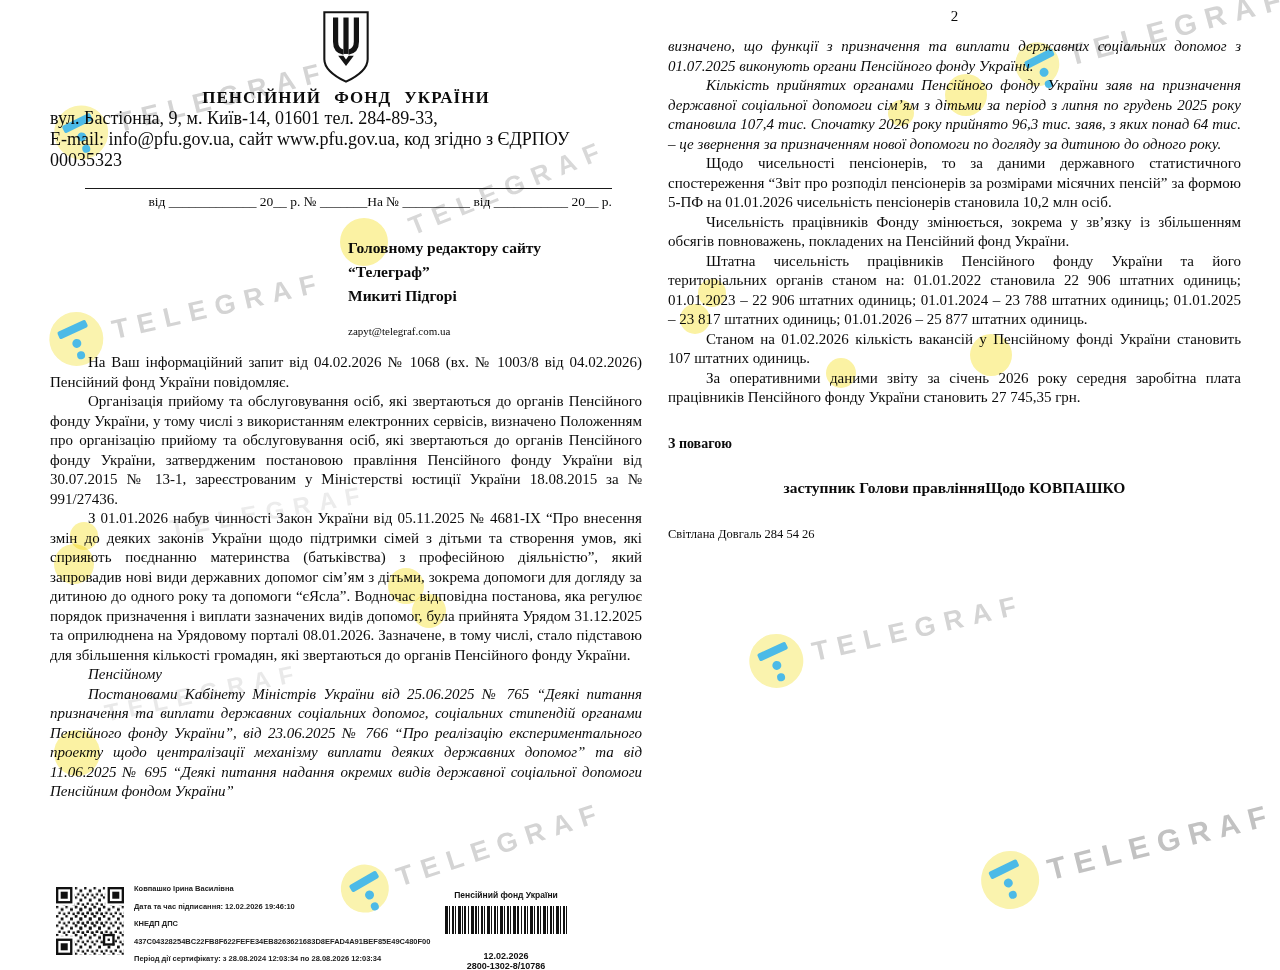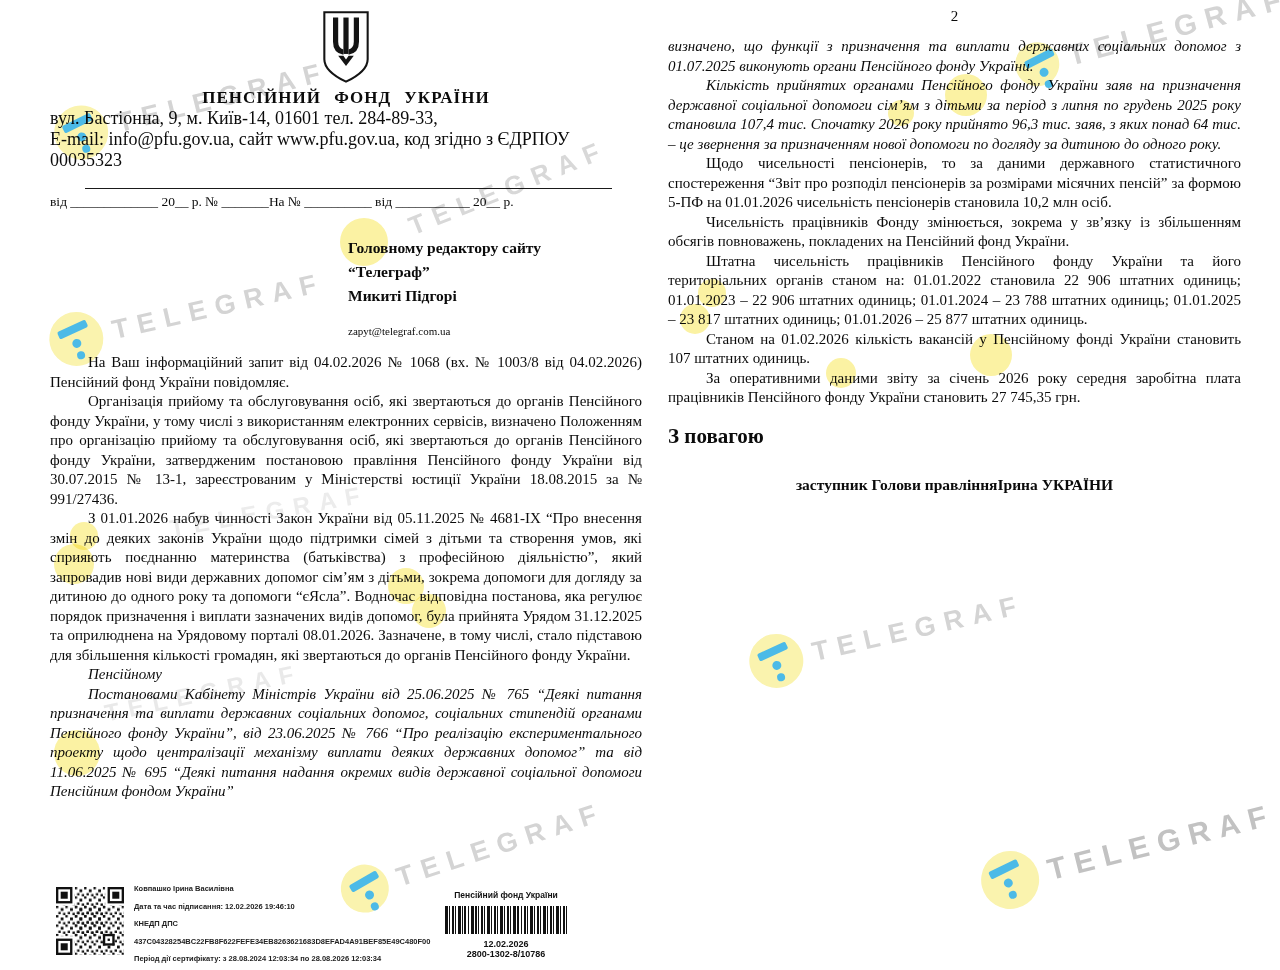--- a/index.html
+++ b/index.html
@@ -9,47 +9,47 @@
   }
   
   .page1 { position:absolute; left:50px; top:0; width:592px; }
   .page2 { position:absolute; left:668px; top:0; width:573px; }
 
   
   .emblem { display:block; margin:10px auto 2px auto; width:52px; height:74px; }
   .org-name { text-align:center; font-weight:bold; font-size:17px; letter-spacing:1px; word-spacing:8px; margin-top:4px; }
   .lh-line { text-align:left; font-size:18px; }
   .rule { border:0; border-top:1.6px solid #1a1a1a; margin:17px 30px 0 35px; }
-  .ref-line { display:flex; justify-content:flex-start; font-size:13.5px; margin-top:5px; padding-right:30px; }
+  .ref-line { display:flex; justify-content:flex-end; font-size:13.5px; margin-top:5px; padding-right:30px; }
 
   
   .recipient { margin:26px 0 0 298px; font-weight:bold; font-size:15.5px; line-height:24px; }
   .recipient-email { margin:17px 0 16px 298px; font-size:11px; }
   .salutation { text-align:center; font-weight:bold; font-size:15.5px; margin-top:29px; }
 
   
   .body { margin-top:15px; font-size:15px; line-height:19.5px; text-align:justify; }
   .body p { margin:0; text-indent:38px; }
   .it { font-style:italic; }
   .page2 .body { margin-top:12px; }
   .page-num { text-align:center; font-size:15px; margin-top:8px; }
 
   
-  .regards { font-weight:bold; font-size:21px; margin-top:16px; }
+  .regards { font-weight:bold; font-size:14px; margin-top:28px; }
   .sign-row { display:flex; justify-content:center; font-weight:bold; font-size:15.5px; margin-top:27px; }
   .exec-contact { margin-top:30px; font-size:12.5px; }
 
   
   .stamp { position:absolute; left:6px; top:882px; width:586px; font-family:"Liberation Sans", sans-serif; }
   .qr { position:absolute; left:0; top:4px; }
   .stamp-text { position:absolute; left:78px; top:2px; width:300px; font-size:7.5px; font-weight:bold; color:#222; }
   .stamp-text div { margin-bottom:8.5px; white-space:nowrap; }
   .stamp-right { position:absolute; left:362px; top:8px; width:176px; text-align:center; font-weight:bold; color:#111; }
   .stamp-org { font-size:8.5px; margin-bottom:6px; }
-  .stamp-date { font-size:9px; margin-top:1px; }
+  .stamp-date { font-size:9px; margin-top:13px; }
   .stamp-docnum { font-size:9px; }
 
   
   .wm { position:absolute; display:flex; align-items:center; gap:10px; pointer-events:none;
         mix-blend-mode:multiply; transform-origin:0 50%; }
   .wm-text { font-family:"Liberation Sans", sans-serif; font-weight:bold; color:#d4d4d4;
              letter-spacing:9px; font-size:27px; white-space:nowrap; }
   .wm-logo { position:relative; width:54px; height:54px; border-radius:50%; background:#faf3ae; flex:0 0 auto; }
   .wm-logo .bar { position:absolute; left:10px; top:13px; width:31px; height:8px; background:#4cbae7; border-radius:2px; transform:rotate(-12deg); }
   .wm-logo .d1 { position:absolute; left:22px; top:27px; width:9px; height:9px; background:#4cbae7; border-radius:50%; }
@@ -197,22 +197,23 @@
       <p>Щодо чисельності пенсіонерів, то за даними державного статистичного спостереження “Звіт про розподіл пенсіонерів за розмірами місячних пенсій” за формою 5-ПФ на 01.01.2026 чисельність пенсіонерів становила 10,2 млн осіб.</p>
       <p>Чисельність працівників Фонду змінюється, зокрема у зв’язку із збільшенням обсягів повноважень, покладених на Пенсійний фонд України.</p>
       <p>Штатна чисельність працівників Пенсійного фонду України та його територіальних органів станом на: 01.01.2022 становила 22 906 штатних одиниць; 01.01.2023 – 22 906 штатних одиниць; 01.01.2024 – 23 788 штатних одиниць; 01.01.2025 – 23 817 штатних одиниць; 01.01.2026 – 25 877 штатних одиниць.</p>
       <p>Станом на 01.02.2026 кількість вакансій у Пенсійному фонді України становить 107 штатних одиниць.</p>
       <p>За оперативними даними звіту за січень 2026 року середня заробітна плата працівників Пенсійного фонду України становить 27 745,35 грн.</p>
     </div>
 
     <div class="regards">З повагою</div>
     <div class="sign-row">
       <span>заступник Голови правління</span>
-      <span>Ірина УКРАЇНИ</span>
-    </div>
+      <span>Щодо КОВПАШКО</span>
+    </div>
+    <div class="exec-contact">Світлана Довгаль 284 54 26</div>
   </div>
 
   <div class="wm" style="left:55px; top:112px; transform:rotate(-14deg);">
     <span class="wm-logo">
         <span class="bar"></span>
         <span class="d1"></span>
         <span class="d2"></span>
       </span>
     <span class="wm-text">TELEGRAF</span>
   </div>

